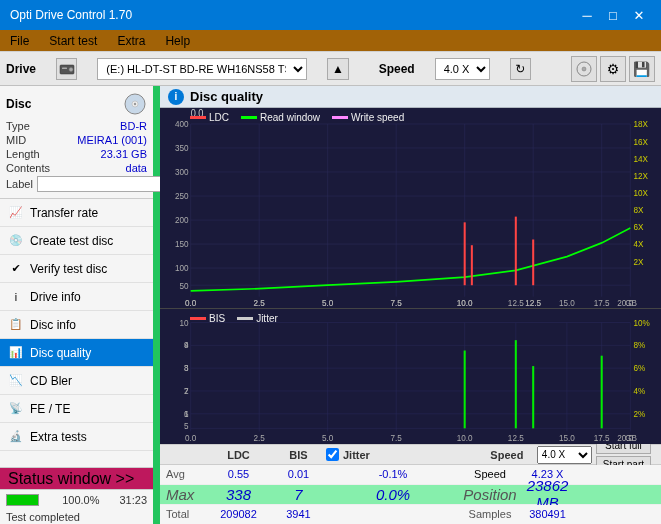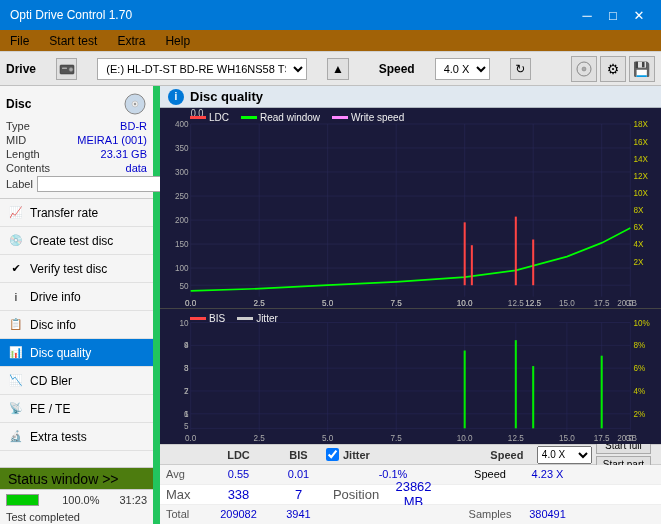--- a/index.html
+++ b/index.html
@@ -210,23 +210,23 @@
     
     .status-bar {
       border-top: 1px solid #ccc;
     }
     .status-window-btn {
       display: flex;
       align-items: center;
       height: 22px;
       padding: 0 8px;
       cursor: pointer;
-      font-size: 14px;
+      font-size: 16px;
       border-bottom: 1px solid #ccc;
-      background: #4d7c0f;
+      background: #be185d;
     }
     .status-row {
       height: 20px;
       display: flex;
       align-items: center;
       padding: 0 6px;
       gap: 20px;
     }
     .status-progress-bar {
       flex: 1;
@@ -705,24 +705,25 @@
       <div style="display:flex;align-items:center;height:20px;padding:0 6px;font-size:11px;border-bottom:1px solid #eee;background:#f5f5f5;">
         <span style="width:40px;color:#555;">Avg</span>
         <span style="width:65px;text-align:center;color:#0000cc;">0.55</span>
         <span style="width:55px;text-align:center;color:#0000cc;">0.01</span>
         <span style="flex:1;text-align:center;color:#0000cc;">-0.1%</span>
         <span style="width:60px;text-align:center;">Speed</span>
         <span style="width:55px;text-align:center;color:#0000cc;">4.23 X</span>
         <span style="width:80px;"></span>
       </div>
 
-      <div style="display:flex;align-items:center;height:20px;padding:0 6px;font-size:13px;border-bottom:1px solid #eee;background:#ffffff;">
+      <div style="display:flex;align-items:center;height:20px;padding:0 6px;font-size:15px;border-bottom:1px solid #eee;background:#86efac;font-style:italic;">
         <span style="width:40px;color:#555;">Max</span>
         <span style="width:65px;text-align:center;color:#0000cc;">338</span>
         <span style="width:55px;text-align:center;color:#0000cc;">7</span>
+        <span style="flex:1;text-align:center;color:#0000cc;">0.0%</span>
         <span style="width:60px;text-align:center;color:#555;">Position</span>
         <span style="width:55px;text-align:center;color:#0000cc;">23862 MB</span>
         <span style="width:80px;"></span>
       </div>
 
       <div style="display:flex;align-items:center;height:20px;padding:0 6px;font-size:11px;background:#f5f5f5;">
         <span style="width:40px;color:#555;">Total</span>
         <span style="width:65px;text-align:center;color:#0000cc;">209082</span>
         <span style="width:55px;text-align:center;color:#0000cc;">3941</span>
         <span style="flex:1;"></span>

